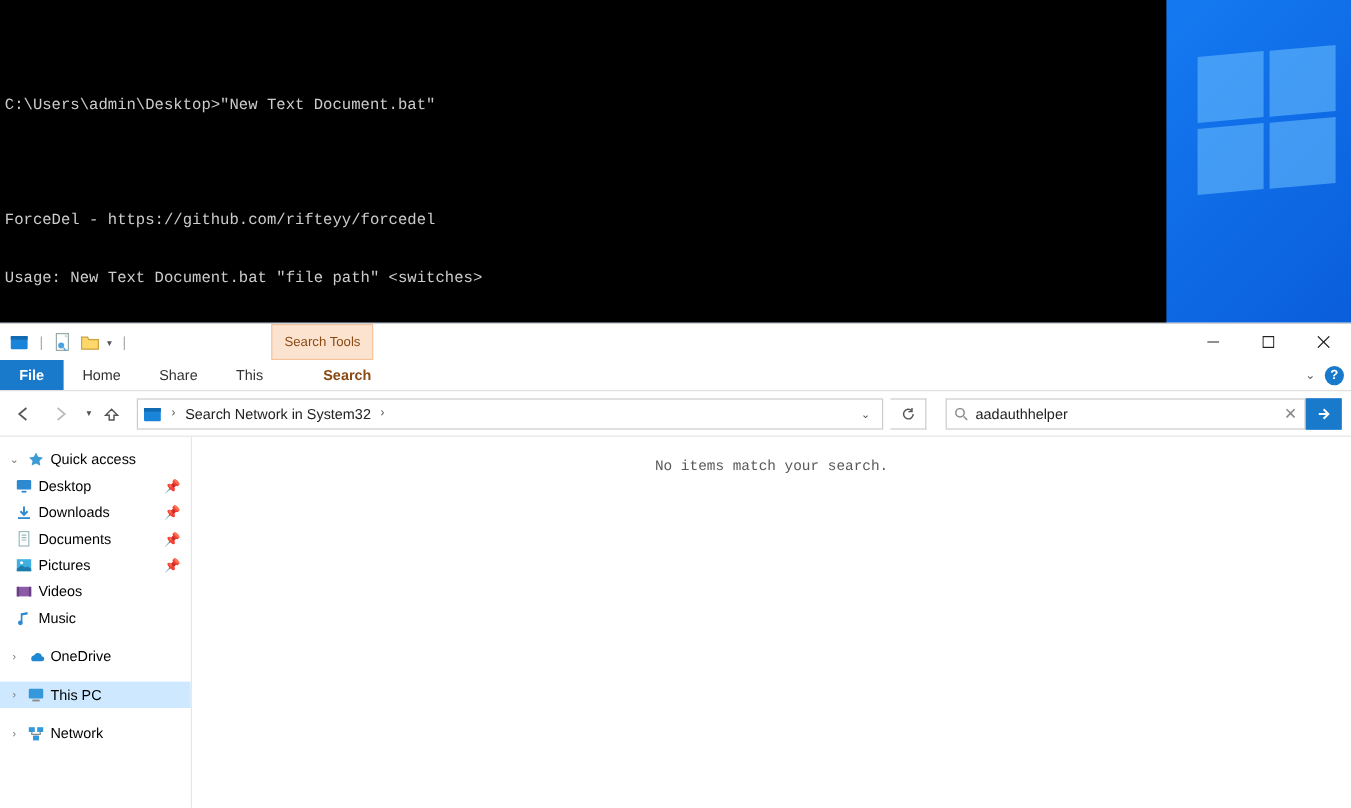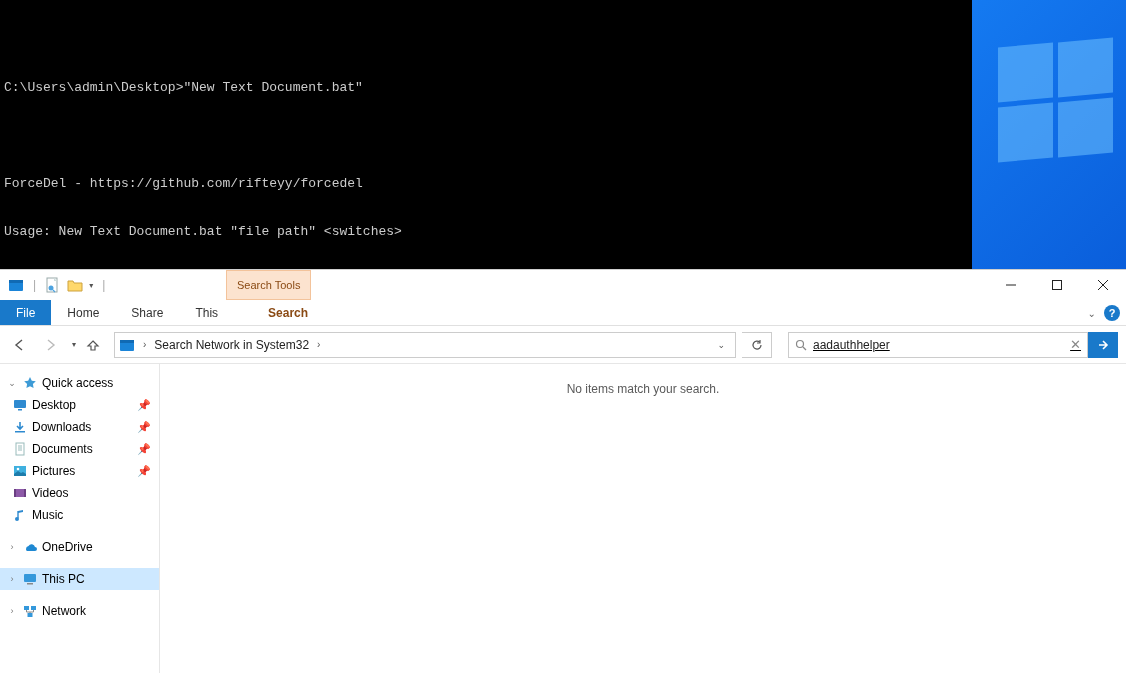--- a/index.html
+++ b/index.html
@@ -96,21 +96,21 @@
     display: flex; align-items: stretch;
     border-bottom: 1px solid #e0e0e0;
     background: #fff;
     position: relative;
   }
   .rtab {
     padding: 0 16px;
     display:flex; align-items:center;
     font-size: 12px; color:#333;
   }
-  .rtab.file { background:#1979ca; color:#fff; }
+  .rtab.file { background:#1979ca; color:#fff;font-weight:bold; }
   .rtab.context { color:#8a4a14; }
   .ribbon-right {
     position:absolute; right:6px; top:0; height:26px;
     display:flex; align-items:center; gap:8px;
   }
   .help-badge {
     width:16px;height:16px;border-radius:50%;
     background:#1979ca;color:#fff;
     display:flex;align-items:center;justify-content:center;
     font-size:11px;font-weight:bold;
@@ -142,21 +142,21 @@
   }
   .addr-icon{width:16px;height:16px;}
   .addr-text{font-size:12px;color:#222;}
   .addr-chevron{font-size:10px;color:#555;padding:0 4px;}
   .addr-dd{margin-left:auto;color:#555;font-size:9px;padding:0 6px;}
   .refresh-box{
     width:30px;height:26px;border:1px solid #ccc;border-left:none;
     display:flex;align-items:center;justify-content:center;color:#555;font-size:12px;
   }
 
-  .search-wrap { display:flex; margin-left:10px;text-decoration:underline;}
+  .search-wrap { display:flex; margin-left:10px;}
   .search-bar {
     width: 300px; height:26px; border:1px solid #ccc;
     display:flex; align-items:center; padding:0 6px; gap:6px;
     position:relative;
   }
   .search-mag{color:#888;font-size:12px;}
   .search-text{flex:1;font-size:12px;color:#222;border:none;outline:none;}
   .search-clear{color:#888;font-size:13px;}
   .search-go{
     width:30px;height:26px;background:#1979ca;color:#fff;
@@ -183,20 +183,21 @@
   .np-exp{width:12px;font-size:9px;color:#777;text-align:center;}
   .np-icon{width:16px;height:16px;display:inline-flex;align-items:center;justify-content:center;}
   .np-label{flex:1; white-space:nowrap; overflow:hidden;}
   .np-pin{position:absolute; right:8px; color:#9a9a9a; font-size:11px;}
   .np-spacer{height:10px;}
 
   .content {
     flex:1; position:relative; padding-top:18px;
     font-size:12px; color:#5a5a5a;
     text-align:center;
+    font-family:Liberation Mono, monospace;
   }
 
   
   svg{display:block;}
 </style>
 </head>
 <body>
 
 <div class="desktop-bg">
   <div class="win-logo">

